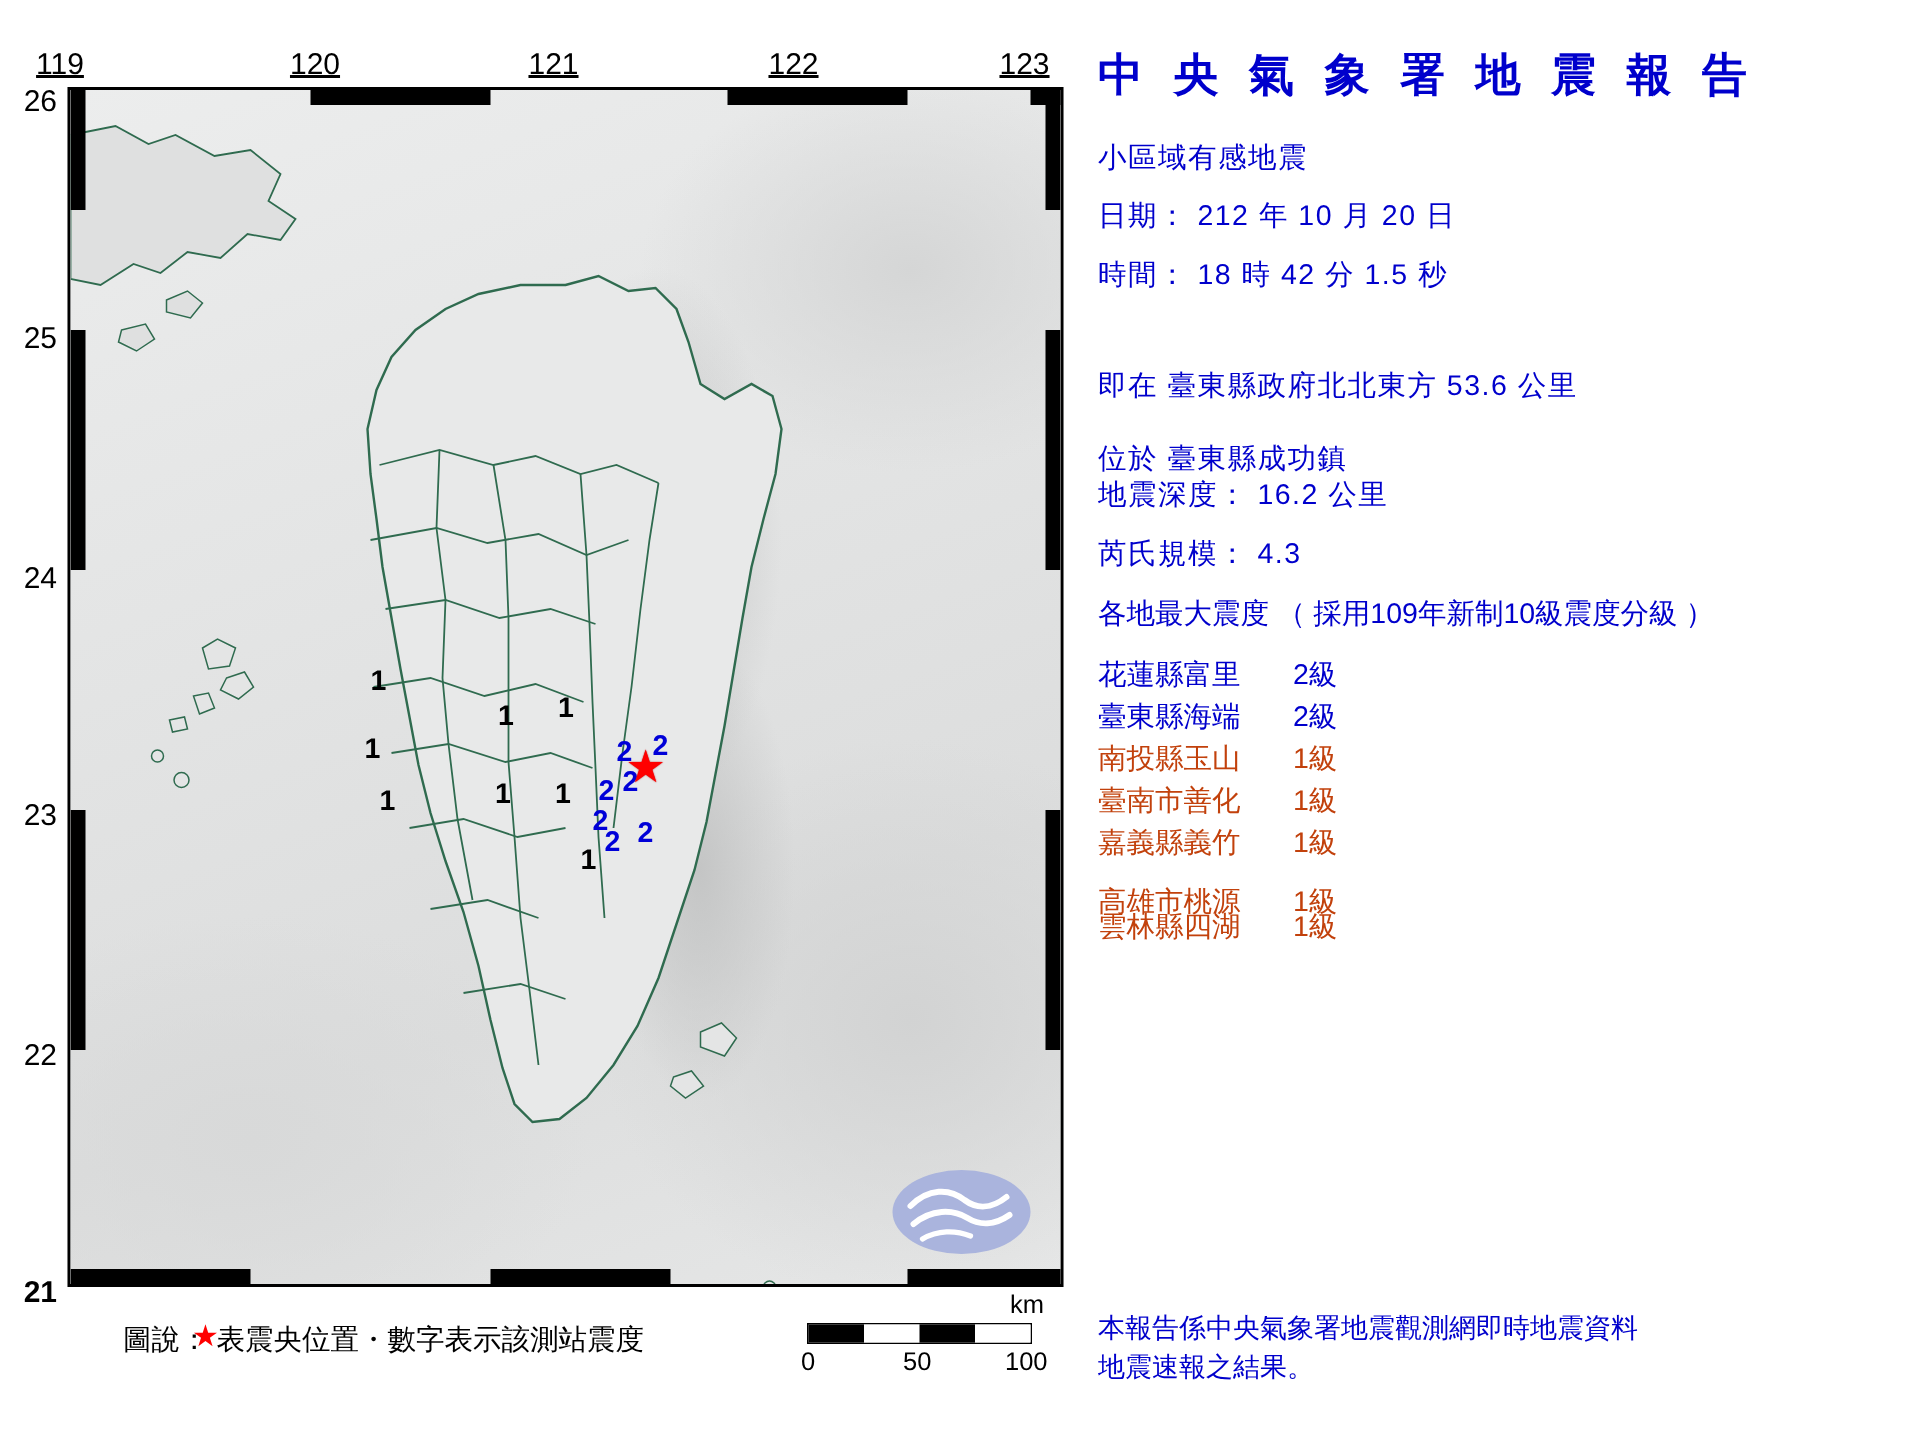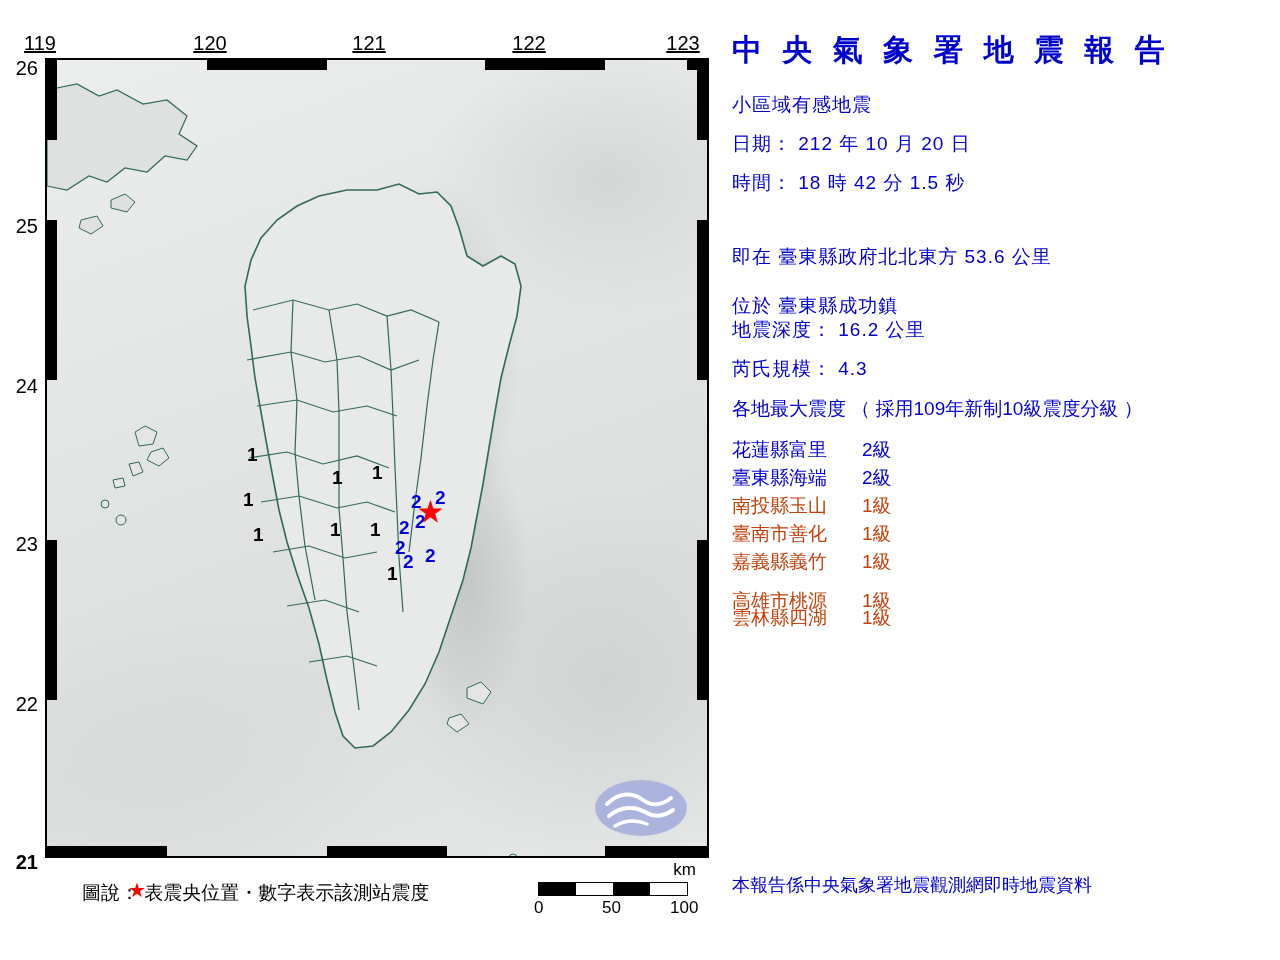--- a/index.html
+++ b/index.html
@@ -373,14 +373,15 @@
   </div>
   <div class="int-row black-row" style="top:577px;margin-top:11px;">
     <span class="place">高雄市桃源</span><span class="lvl">1級</span>
   </div>
   <div class="int-row black-row" style="top:605px;">
     <span class="place">雲林縣四湖</span><span class="lvl">1級</span>
   </div>
 
   <div id="footnote">
     <div>本報告係中央氣象署地震觀測網即時地震資料</div>
+    <div>地震速報之結果。</div>
   </div>
 </div>
 
 </body></html>

